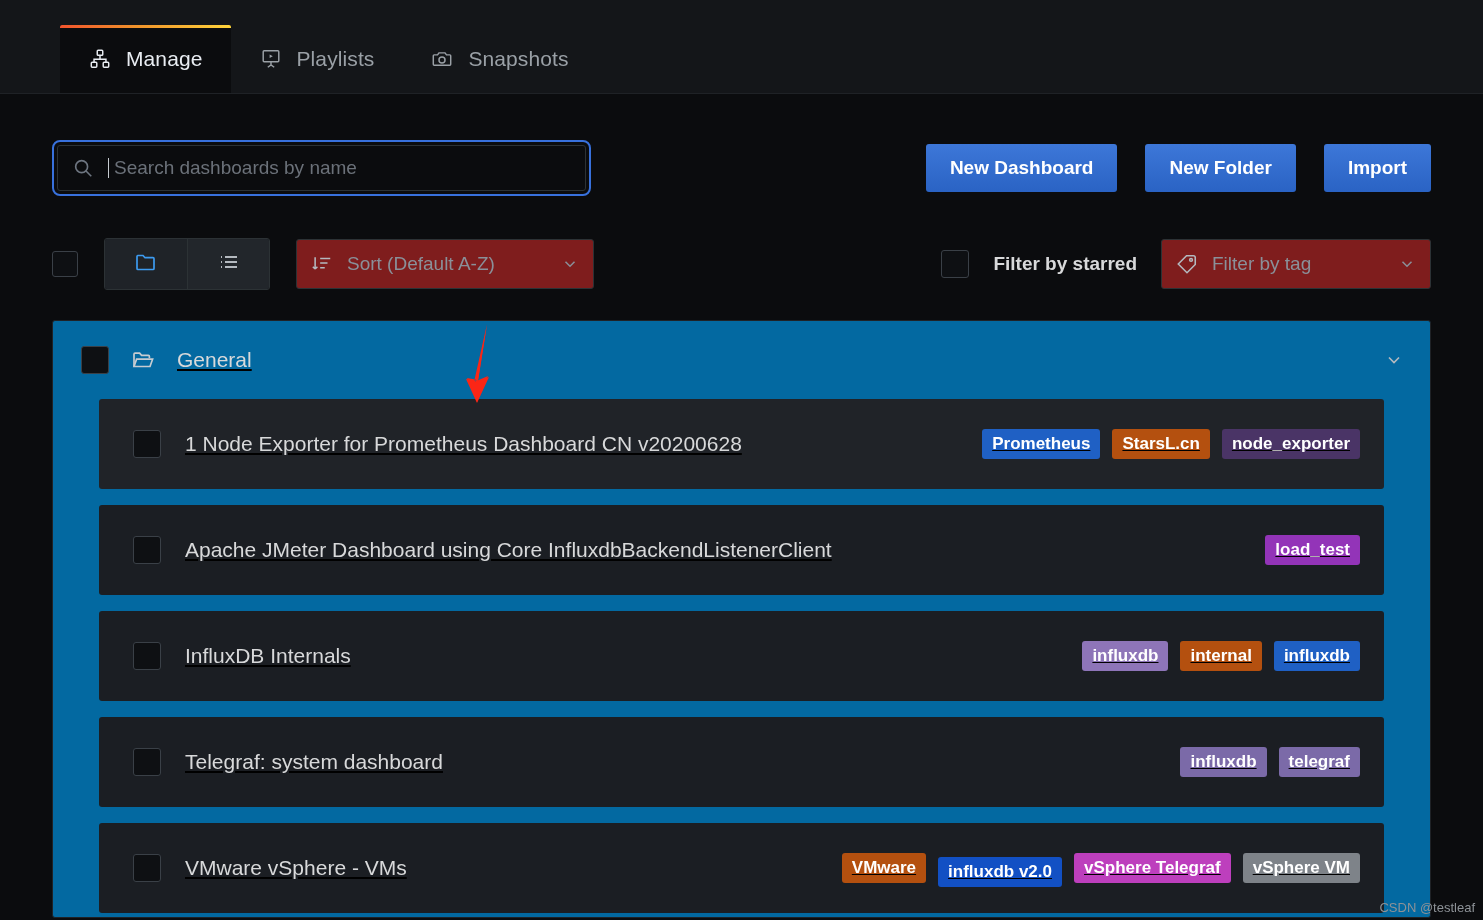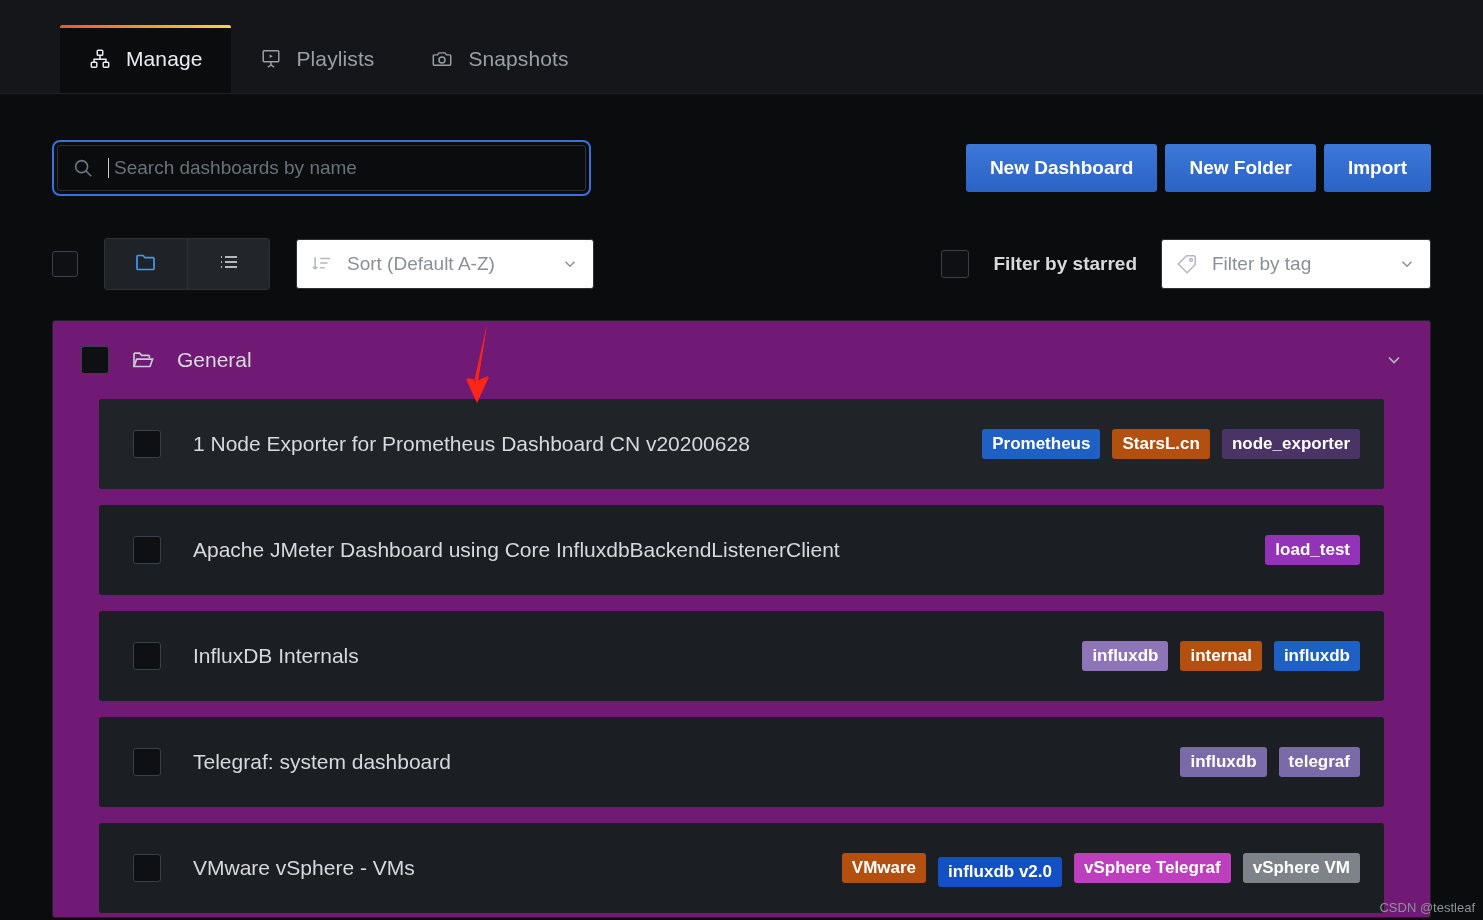--- a/index.html
+++ b/index.html
@@ -90,21 +90,21 @@
     flex: 1;
     background: transparent;
     border: none;
     outline: none;
     color: #d8d9da;
     font-size: 19px;
     font-family: "Liberation Sans", sans-serif;
   }
   .search-input::placeholder { color: #6b7179; }
 
-  .actions { display: flex; gap: 8px; }
+  .actions { display: flex; gap: 28px; }
   .btn-primary {
     background: linear-gradient(180deg, #3d77d8 0%, #2a63c4 100%);
     color: #ffffff;
     border: none;
     border-radius: 3px;
     font-size: 19px;
     font-weight: bold;
     font-family: "Liberation Sans", sans-serif;
     height: 48px;
     padding: 0 24px;
@@ -148,21 +148,21 @@
   .viewtoggle .vt + .vt { border-left: 1px solid #2c3235; }
   .viewtoggle .vt.active { color: #3d9bf0; background: #1f2328; }
 
   .select {
     display: flex;
     align-items: center;
     gap: 14px;
     height: 50px;
     min-width: 298px;
     padding: 0 14px;
-    background: #ffffff;
+    background: #7f1d1d;
     border: 1px solid #2c3235;
     border-radius: 3px;
     color: #8a9099;
     font-size: 19px;
     cursor: pointer;
   }
   .select .sel-label { flex: 1; }
   .select .chev { color: #8a9099; display: flex; }
   .select.tagsel { min-width: 270px; }
 
@@ -171,23 +171,24 @@
     font-size: 19px;
     font-weight: bold;
     white-space: nowrap;
   }
 
   
   .panel {
     margin-top: 30px;
     border: 1px solid #1f2226;
     border-radius: 3px;
-    background: #701a75;
+    background: #0369a1;
     height: 598px;
     overflow: hidden;
+    text-decoration: underline;
   }
   .folder-header {
     display: flex;
     align-items: center;
     gap: 22px;
     height: 78px;
     padding: 0 26px 0 28px;
     cursor: pointer;
   }
   .folder-icon { color: #c7ccd1; display: flex; }
@@ -206,21 +207,21 @@
     padding: 0 24px 0 34px;
     background: #1b1e23;
     border-radius: 3px;
     cursor: pointer;
   }
   .dash-row.first { background: #202328; }
   .dash-title {
     flex: 1;
     color: #d8d9da;
     font-size: 21px;
-    margin-left: 32px;
+    margin-left: 24px;
     white-space: nowrap;
     overflow: hidden;
     text-overflow: ellipsis;
   }
   .tags { display: flex; gap: 12px; align-items: center; flex: none; }
   .tag {
     color: #ffffff;
     font-size: 17px;
     font-weight: bold;
     padding: 5px 10px;

